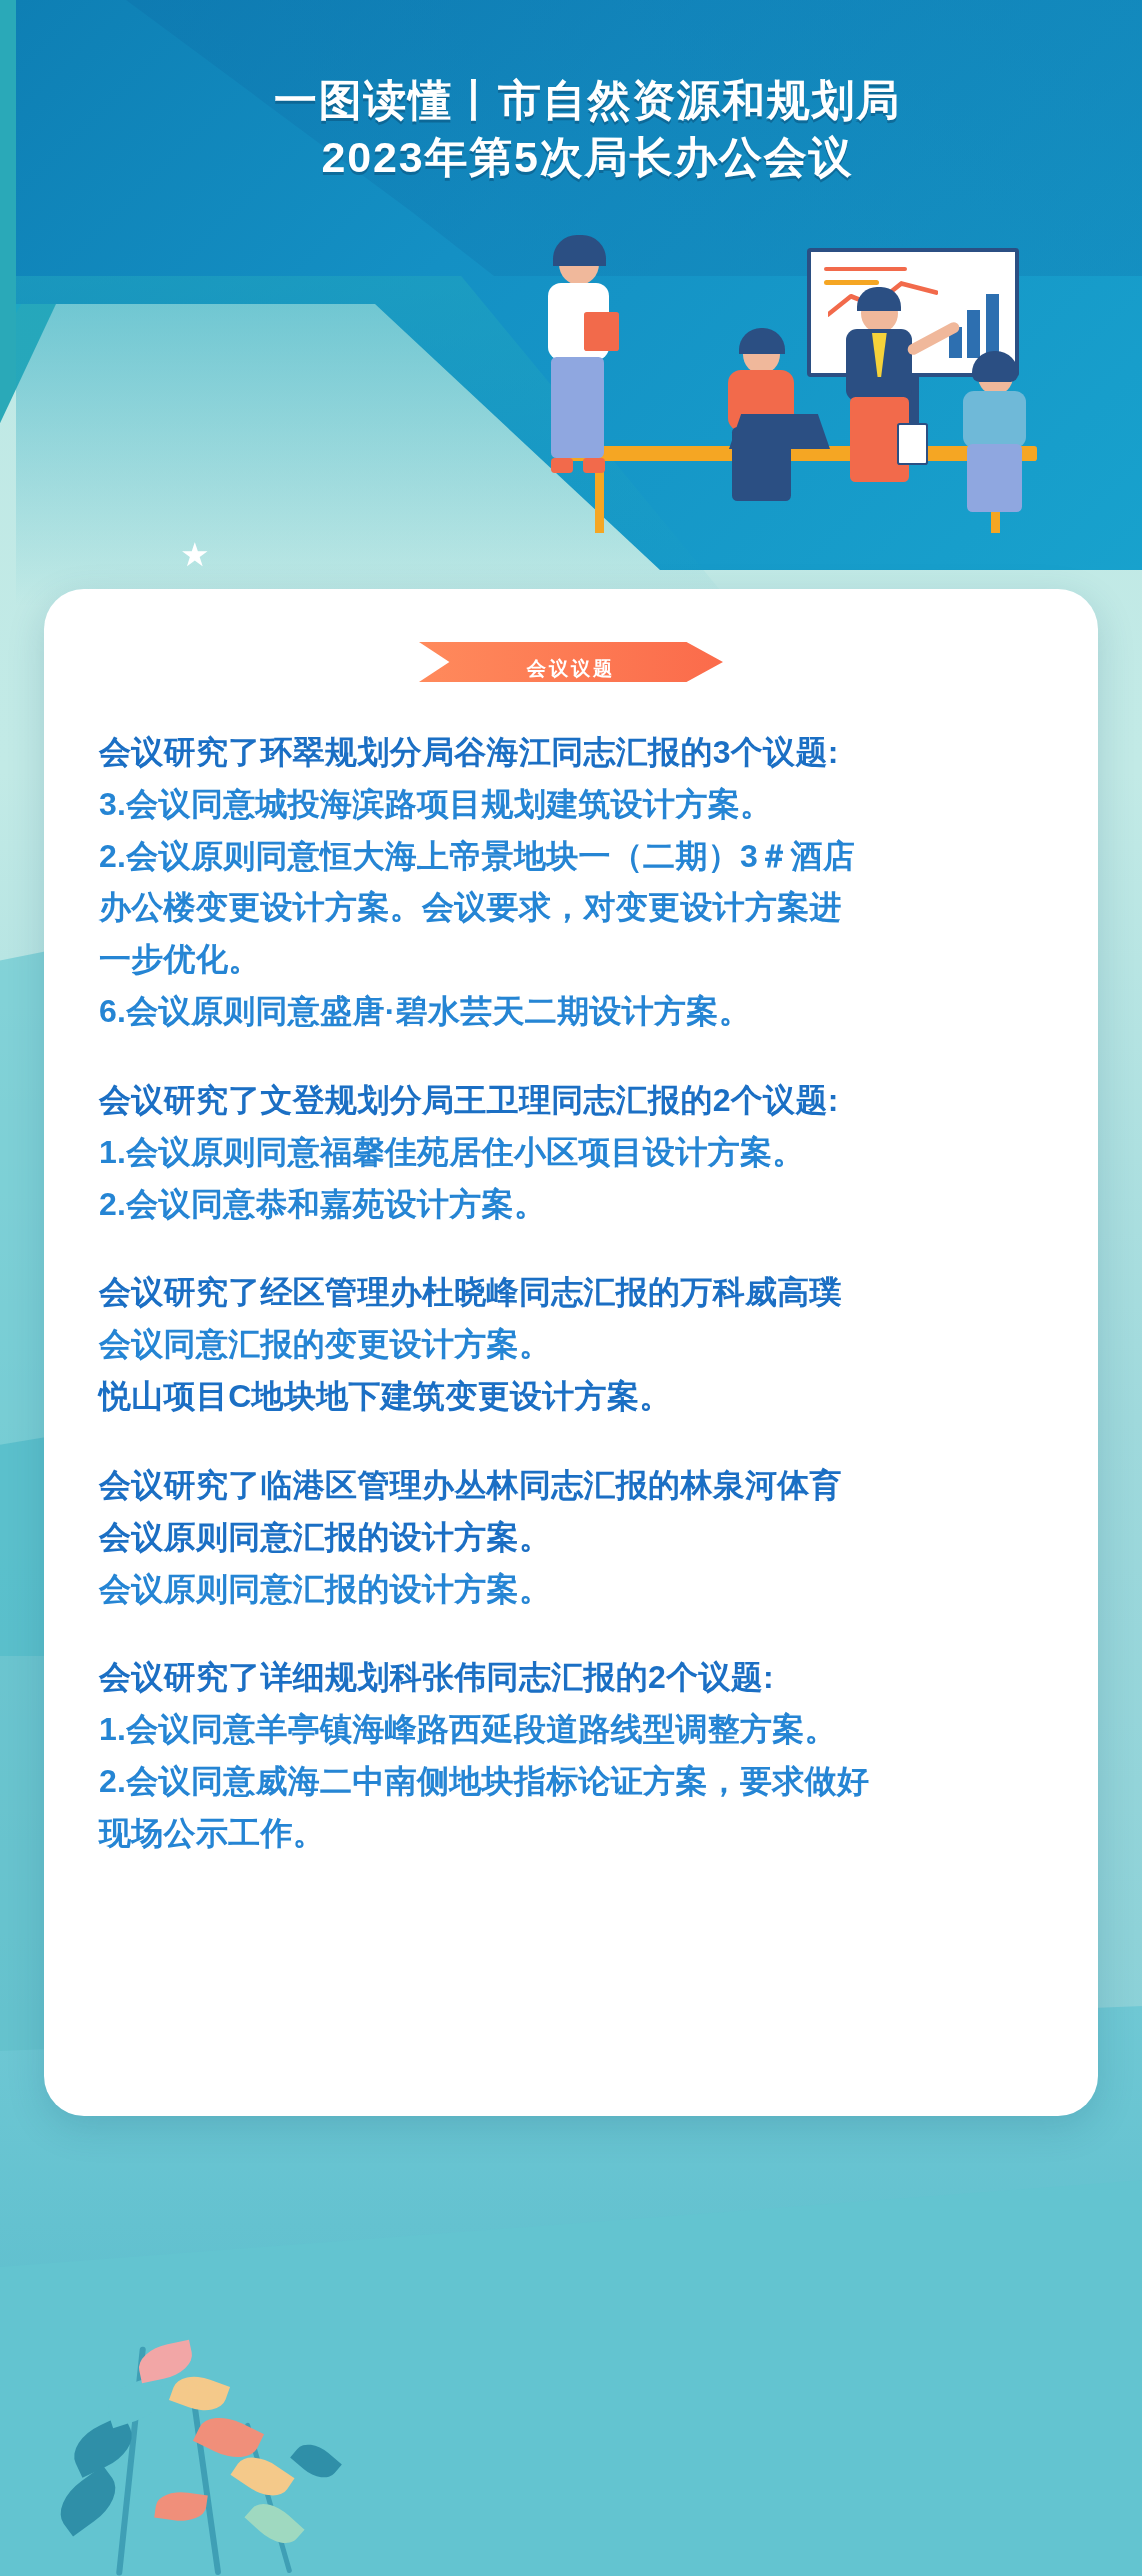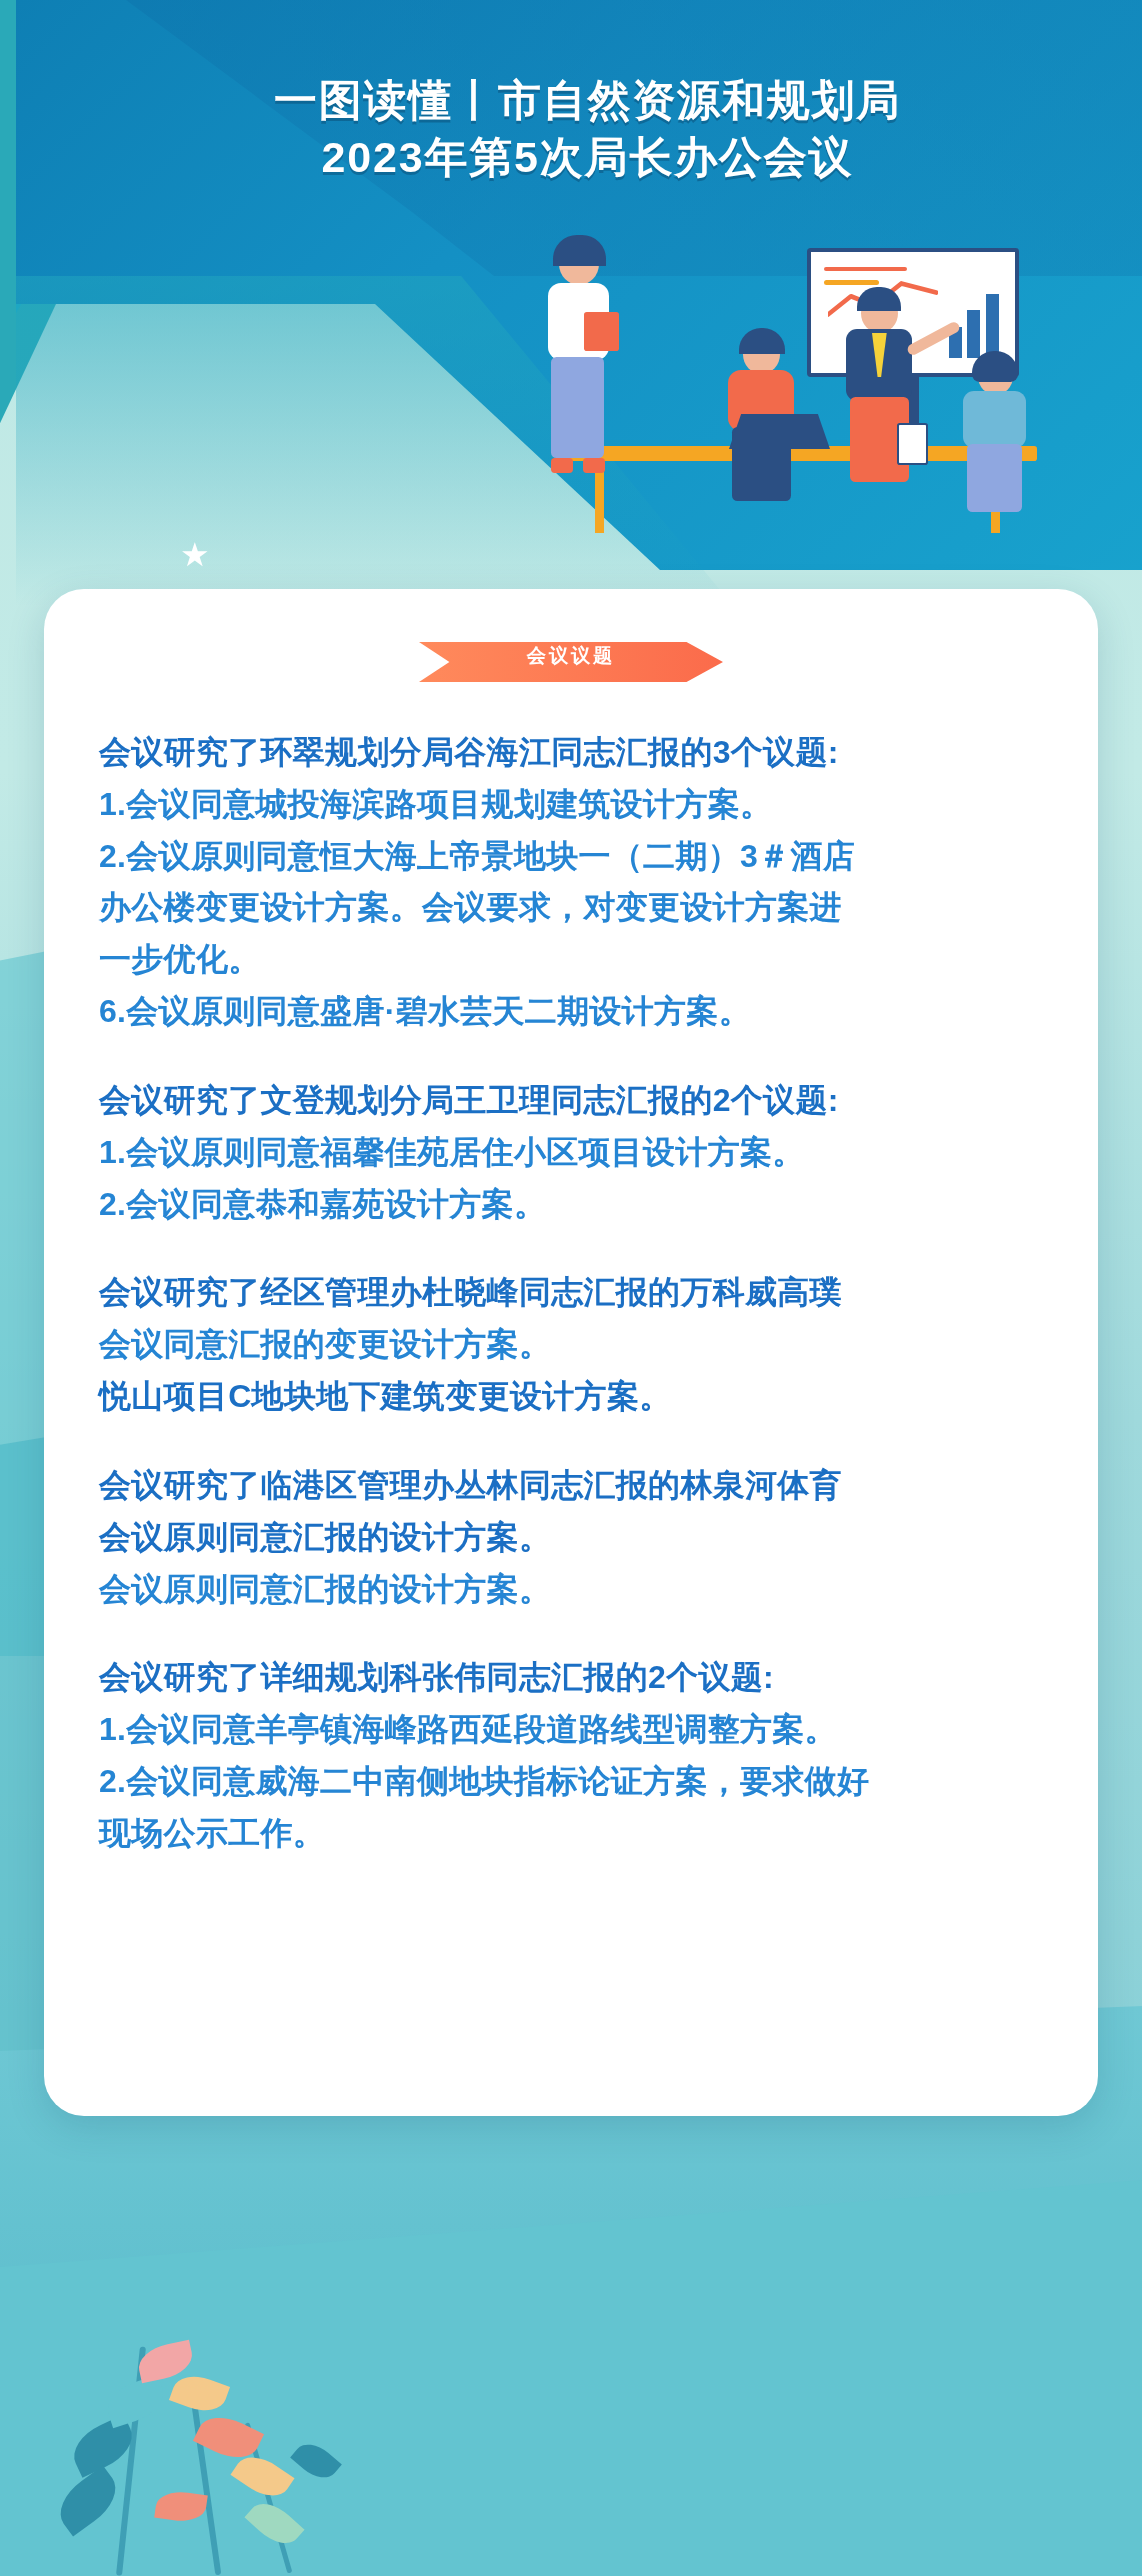--- a/index.html
+++ b/index.html
@@ -182,21 +182,21 @@
     transform: translateX(-50%);
     top: 53px;
     height: 40px;
     width: 304px;
   }
   .ribbon-body {
     position: absolute; inset: 0;
     background: linear-gradient(90deg, #ff8a5c 0%, #fb6b4b 100%);
     clip-path: polygon(0 0, 88% 0, 100% 50%, 88% 100%, 0 100%, 10% 50%);
     display: flex;
-    align-items: flex-start;
+    align-items: flex-end;
     justify-content: center;
   }
   .ribbon-text {
     color: #ffffff;
     font-size: 19.3px;
     font-weight: 700;
     letter-spacing: 2.8px;
   }
 
   .card-body {
@@ -314,21 +314,21 @@
 
 <div class="card">
   <div class="ribbon">
     <div class="ribbon-body">
       <span class="ribbon-text">会议议题</span>
     </div>
   </div>
 
   <div class="card-body">
     <div class="para lead">会议研究了环翠规划分局谷海江同志汇报的3个议题:</div>
-    <div class="para item">1.会议同意城投海滨路项目规划建筑设计方案。</div>
+    <div class="para item">3.会议同意城投海滨路项目规划建筑设计方案。</div>
     <div class="para item">2.会议原则同意恒大海上帝景地块一（二期）3＃酒店</div>
     <div class="para item">办公楼变更设计方案。会议要求，对变更设计方案进</div>
     <div class="para item">一步优化。</div>
     <div class="para item">6.会议原则同意盛唐·碧水芸天二期设计方案。</div>
     <div class="gap"></div>
 
     <div class="para lead">会议研究了文登规划分局王卫理同志汇报的2个议题:</div>
     <div class="para item">1.会议原则同意福馨佳苑居住小区项目设计方案。</div>
     <div class="para item">2.会议同意恭和嘉苑设计方案。</div>
     <div class="gap"></div>

